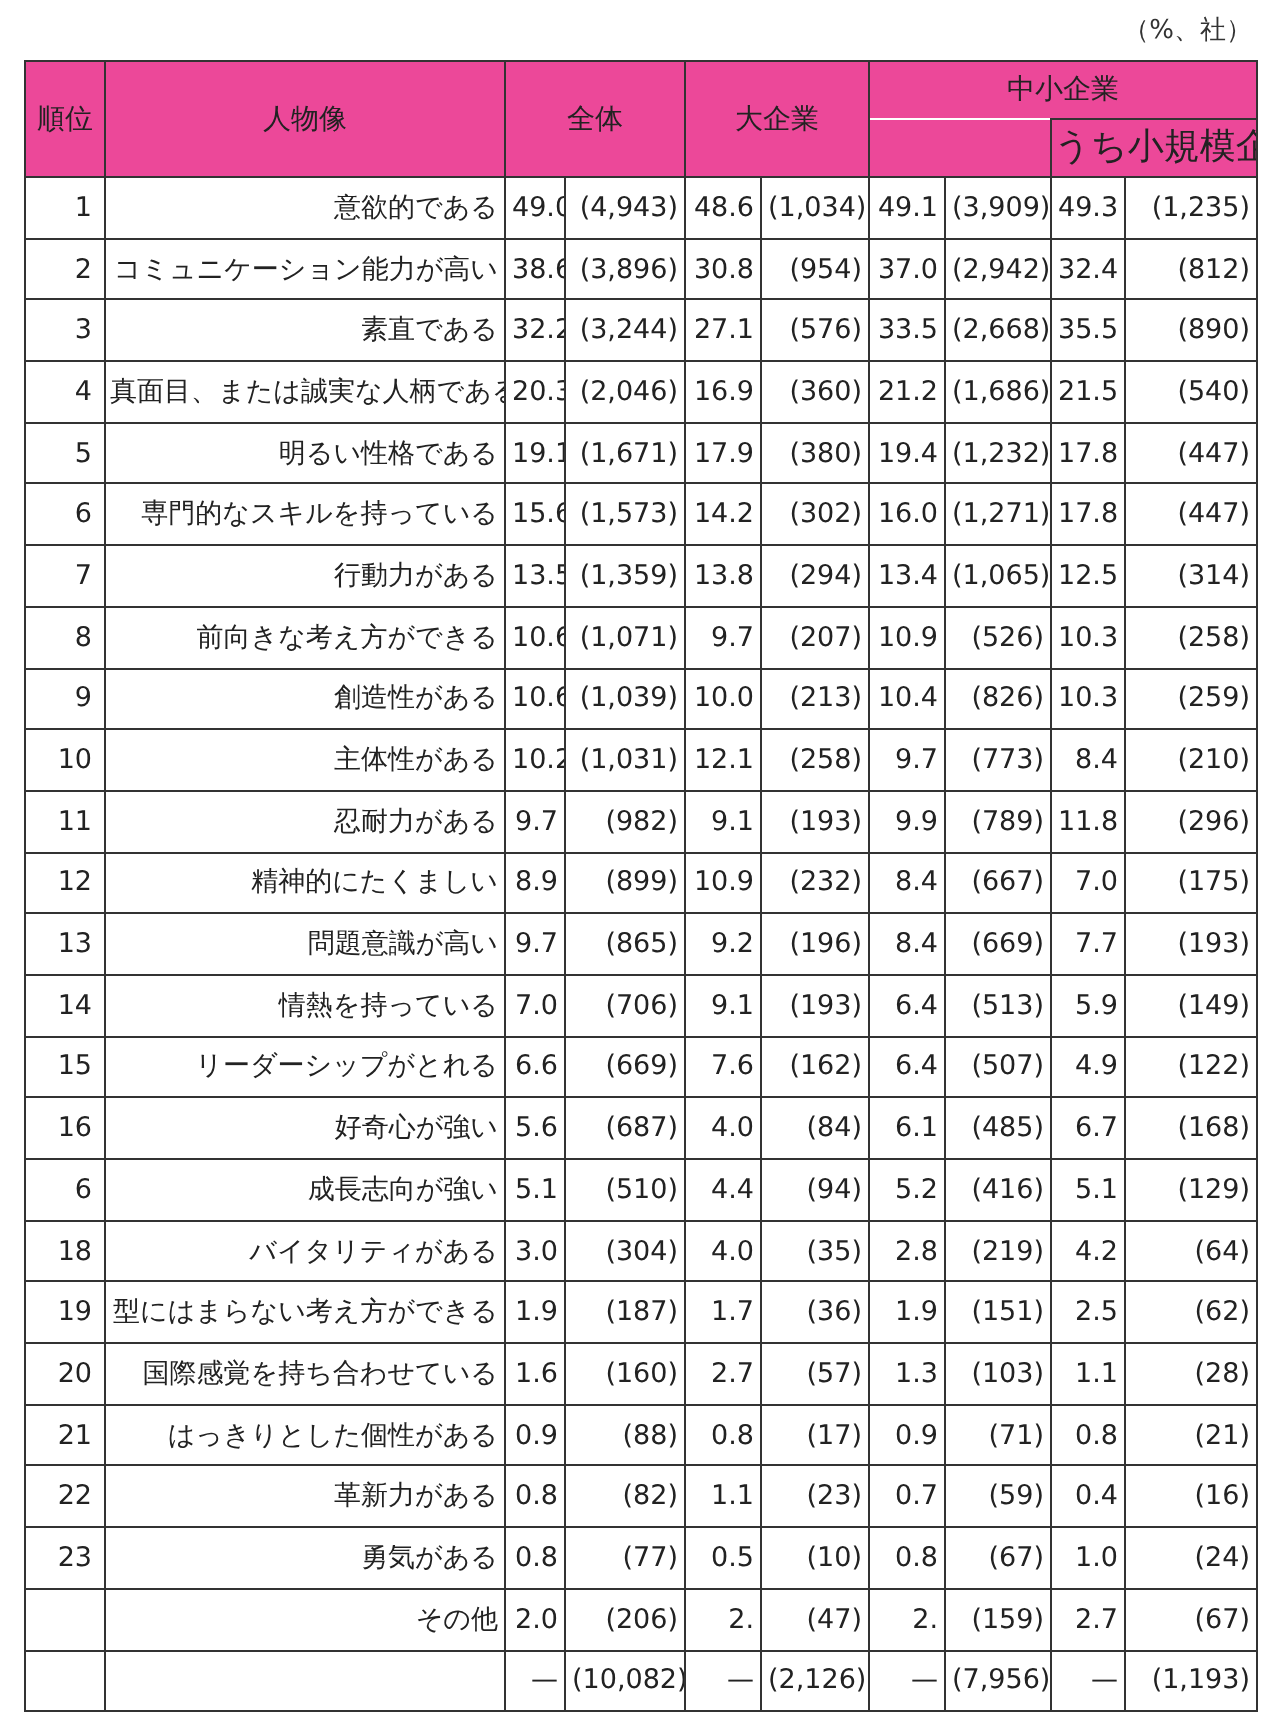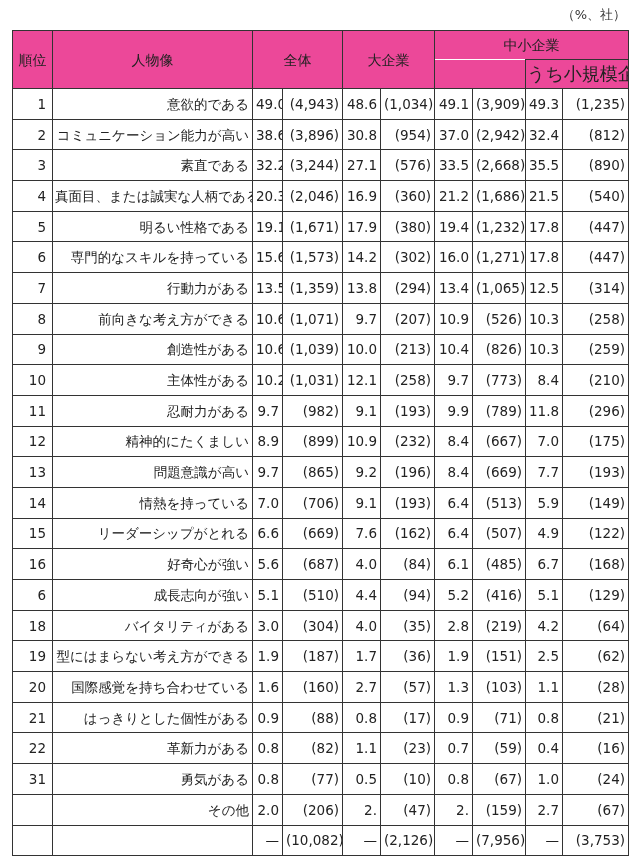--- a/index.html
+++ b/index.html
@@ -309,21 +309,21 @@
     <td class="pct">0.8</td>
     <td class="cnt">(82)</td>
     <td class="pct">1.1</td>
     <td class="cnt">(23)</td>
     <td class="pct">0.7</td>
     <td class="cnt">(59)</td>
     <td class="pct">0.4</td>
     <td class="cnt">(16)</td>
   </tr>
       <tr>
-    <td class="rank">31</td>
+    <td class="rank">23</td>
     <td class="label">勇気がある</td>
     <td class="pct">0.8</td>
     <td class="cnt">(77)</td>
     <td class="pct">0.5</td>
     <td class="cnt">(10)</td>
     <td class="pct">0.8</td>
     <td class="cnt">(67)</td>
     <td class="pct">1.0</td>
     <td class="cnt">(24)</td>
   </tr>
@@ -342,16 +342,16 @@
       <tr>
     <td class="rank"></td>
     <td class="label"></td>
     <td class="pct">—</td>
     <td class="cnt">(10,082)</td>
     <td class="pct">—</td>
     <td class="cnt">(2,126)</td>
     <td class="pct">—</td>
     <td class="cnt">(7,956)</td>
     <td class="pct">—</td>
-    <td class="cnt">(3,753)</td>
+    <td class="cnt">(1,193)</td>
   </tr>
     </tbody>
 </table>
 
 </body></html>

